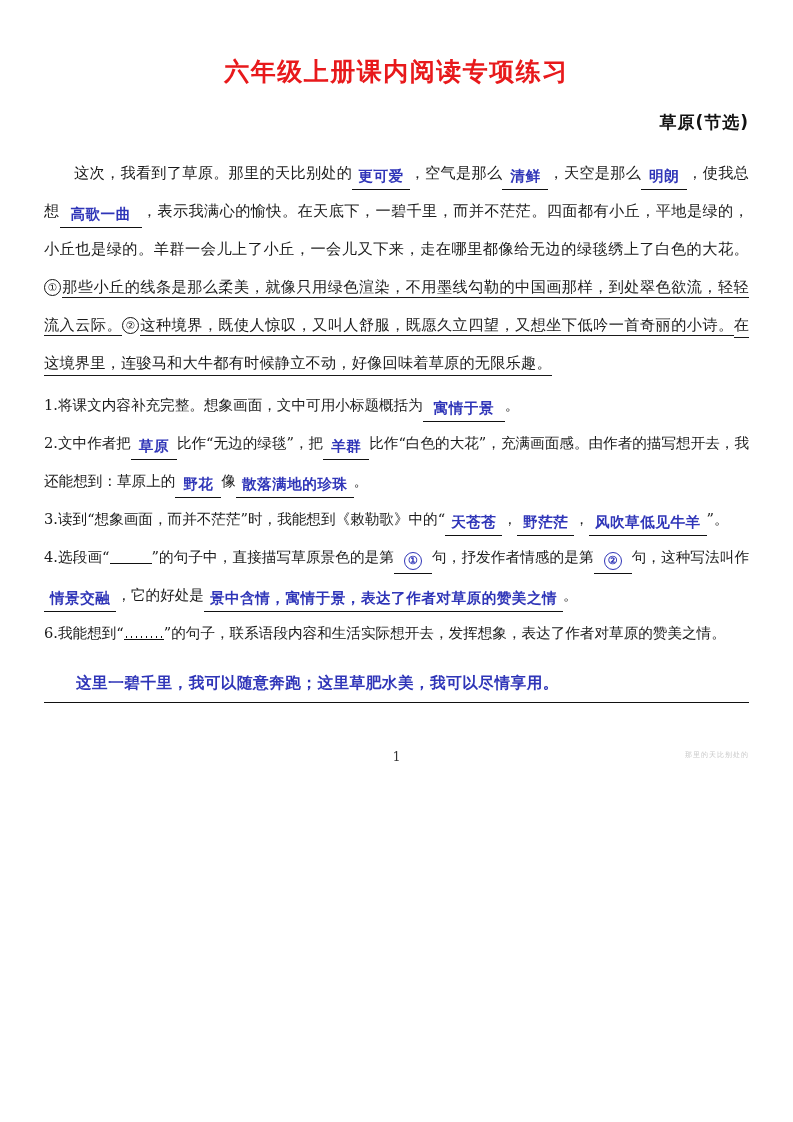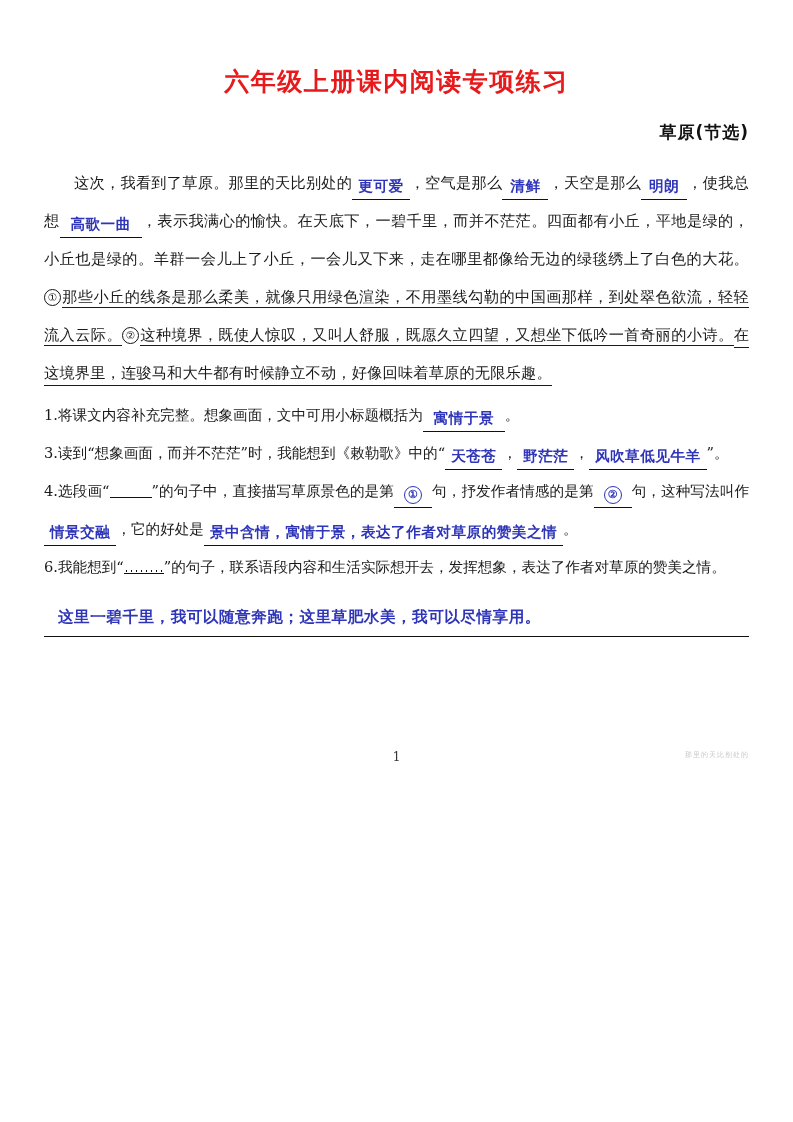--- a/index.html
+++ b/index.html
@@ -8,21 +8,21 @@
     background:#ffffff;
     font-family:"DejaVu Serif","Liberation Serif",serif;
     color:#1a1a1a;
     position:relative;
     overflow:hidden;
   }
   .page{
     position:relative;
     width:793px;height:820px;
     box-sizing:border-box;
-    padding:46px 44px 0 44px;
+    padding:36px 44px 0 44px;
   }
   
   .doc-title{
     text-align:center;
     color:#e8191b;
     font-size:25px;
     font-weight:bold;
     letter-spacing:1.5px;
     margin:18px 0 0 0;
     line-height:1.4;
@@ -127,21 +127,21 @@
     border-bottom:1.3px solid #111;
     vertical-align:-2px;
   }
   
   .answer-line{
     margin-top:16px;
     border-bottom:1.4px solid #111;
     padding:0 0 4px 14px;
     line-height:30px;
   }
-  .answer-line .ink{font-size:15.6px;}
+  .answer-line .ink{font-size:15.6px;margin-left:18px;}
   
   .page-number{
     position:absolute;
     left:0;right:0;
     bottom:56px;
     text-align:center;
     font-size:12px;
     color:#333;
   }
   .watermark{
@@ -163,20 +163,21 @@
   <h2 class="doc-subtitle">草原(节选)</h2>
 
   <div class="passage">
     <span class="indent"></span><span>这次，我看到了草原。那里的天比别处的</span><span class="blank ink">更可爱</span><span>，空气是那么</span><span class="blank ink">清鲜</span><span>，天空是那么</span><span class="blank ink">明朗</span><span>，使我总想</span><span class="blank ink wide">高歌一曲</span><span>，表示我满心的愉快。在天底下，一碧千里，而并不茫茫。四面都有小丘，平地是绿的，小丘也是绿的。羊群一会儿上了小丘，一会儿又下来，走在哪里都像给无边的绿毯绣上了白色的大花。</span><span class="mark-circ">①</span><span class="uline">那些小丘的线条是那么柔美，就像只用绿色渲染，不用墨线勾勒的中国画那样，到处翠色欲流，轻轻流入云际。</span><span class="mark-circ">②</span><span class="uline">这种境界，既使人惊叹，又叫人舒服，既愿久立四望，又想坐下低吟一首奇丽的小诗。</span><span class="uwave">在这境界里，连骏马和大牛都有时候静立不动，好像回味着草原的无限乐趣。</span>
   </div>
 
   <div class="qlist">
 
     <p class="q"><span>1.</span><span>将课文内容补充完整。想象画面，文中可用小标题概括为</span><span class="blank ink wide">寓情于景</span><span>。</span></p>
 
+    <p class="q"><span>2.</span><span>文中作者把</span><span class="blank ink">草原</span><span>比作“无边的绿毯”，把</span><span class="blank ink">羊群</span><span>比作“白色的大花”，充满画面感。由作者的描写想开去，我还能想到：草原上的</span><span class="blank ink">野花</span><span>像</span><span class="blank ink wide">散落满地的珍珠</span><span>。</span></p>
 
     <p class="q"><span>3.</span><span>读到“想象画面，而并不茫茫”时，我能想到《敕勒歌》中的“</span><span class="blank ink">天苍苍</span><span>，</span><span class="blank ink">野茫茫</span><span>，</span><span class="blank ink wide">风吹草低见牛羊</span><span>”。</span></p>
 
     <p class="q"><span>4.</span><span>选段画“</span><span class="solidmark"></span><span>”的句子中，直接描写草原景色的是第</span><span class="blank tiny"><span class="circled">①</span></span><span>句，抒发作者情感的是第</span><span class="blank tiny"><span class="circled">②</span></span><span>句，这种写法叫作</span><span class="blank ink">情景交融</span><span>，它的好处是</span><span class="blank ink wide">景中含情，寓情于景，表达了作者对草原的赞美之情</span><span>。</span></p>
 
 
     <p class="q"><span>6.</span><span>我能想到“</span><span class="wavemark"></span><span>”的句子，联系语段内容和生活实际想开去，发挥想象，表达了作者对草原的赞美之情。</span></p>
 
     <div class="answer-line"><span class="ink">这里一碧千里，我可以随意奔跑；这里草肥水美，我可以尽情享用。</span></div>
 

